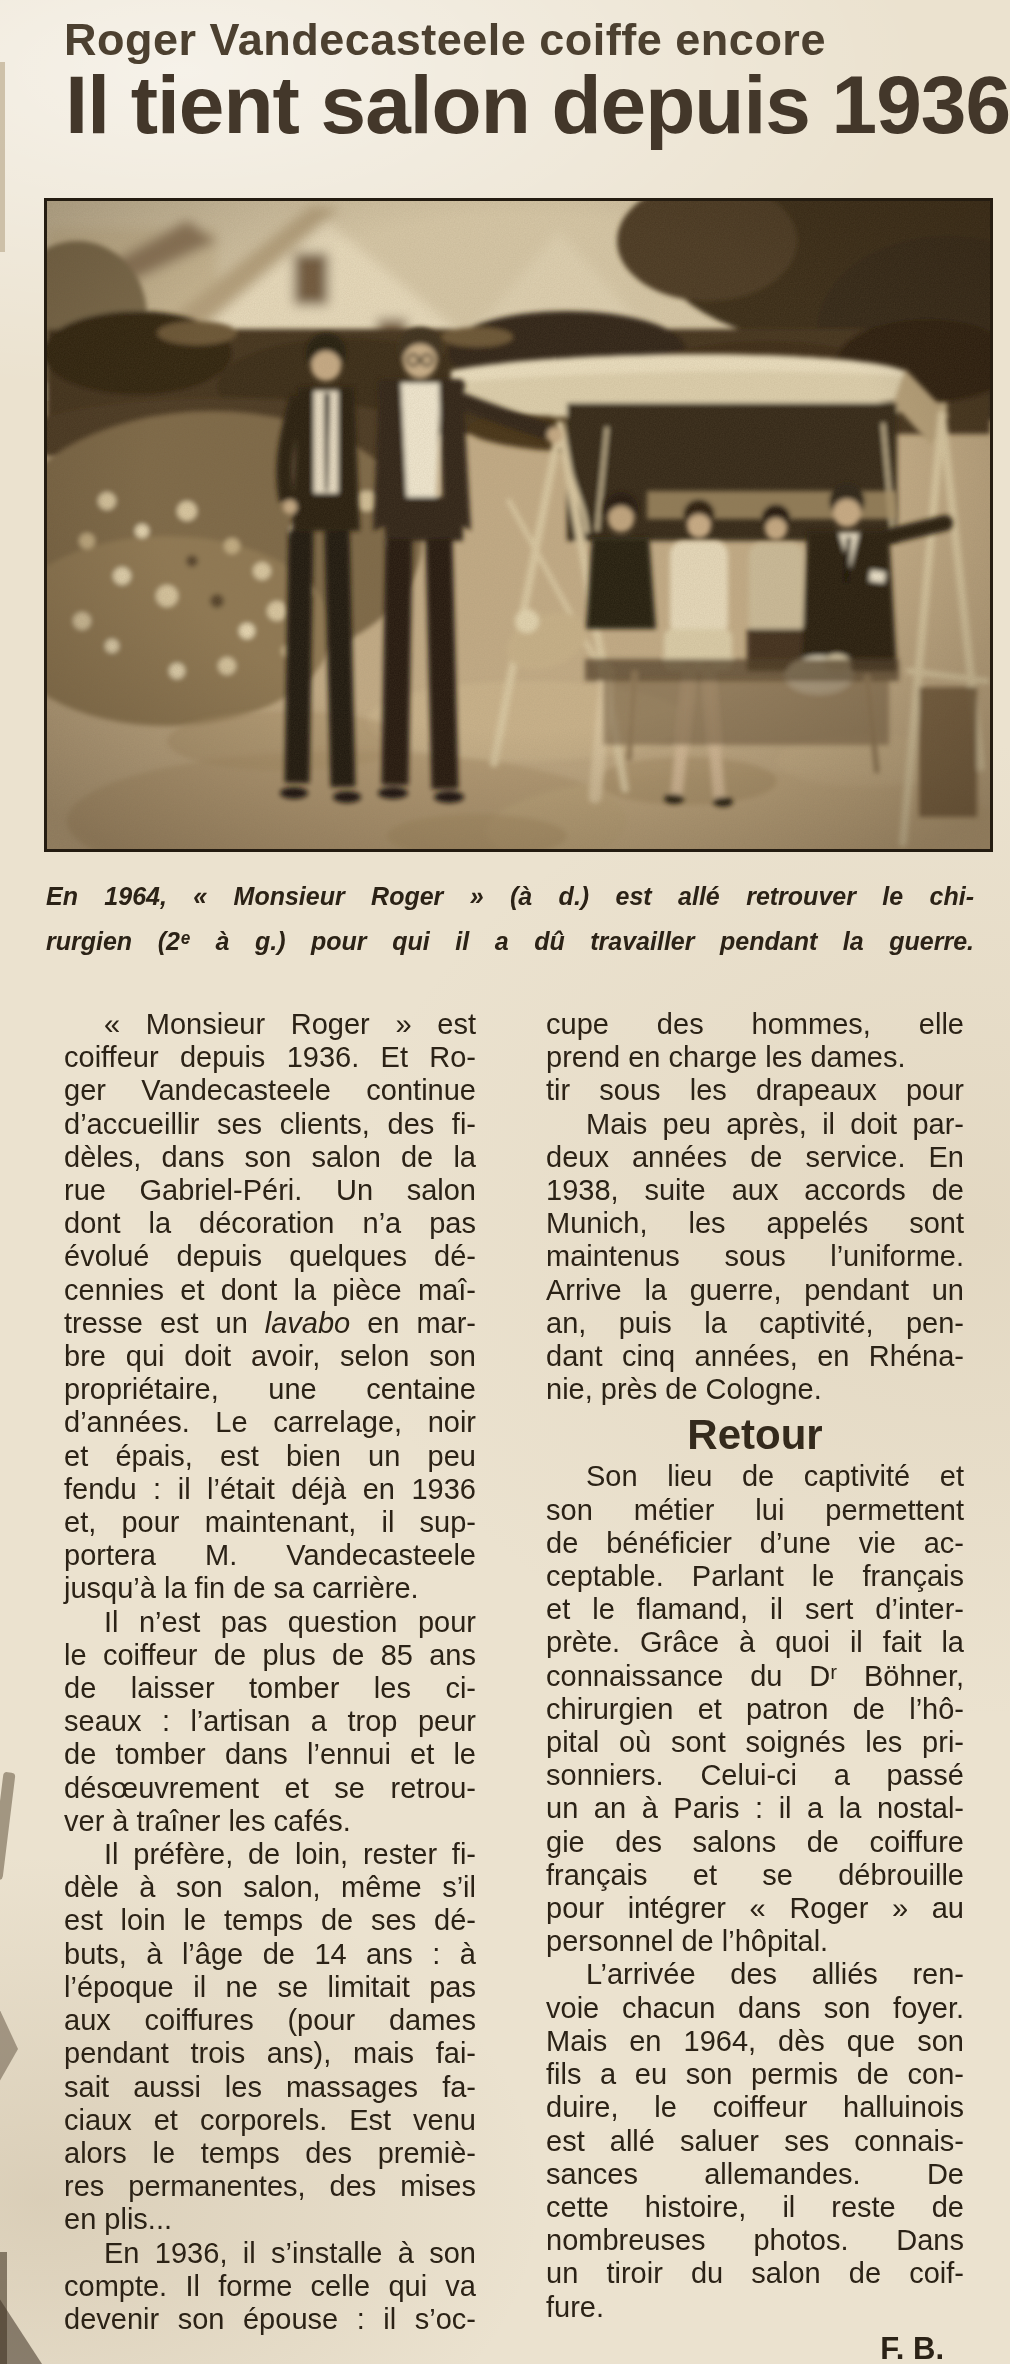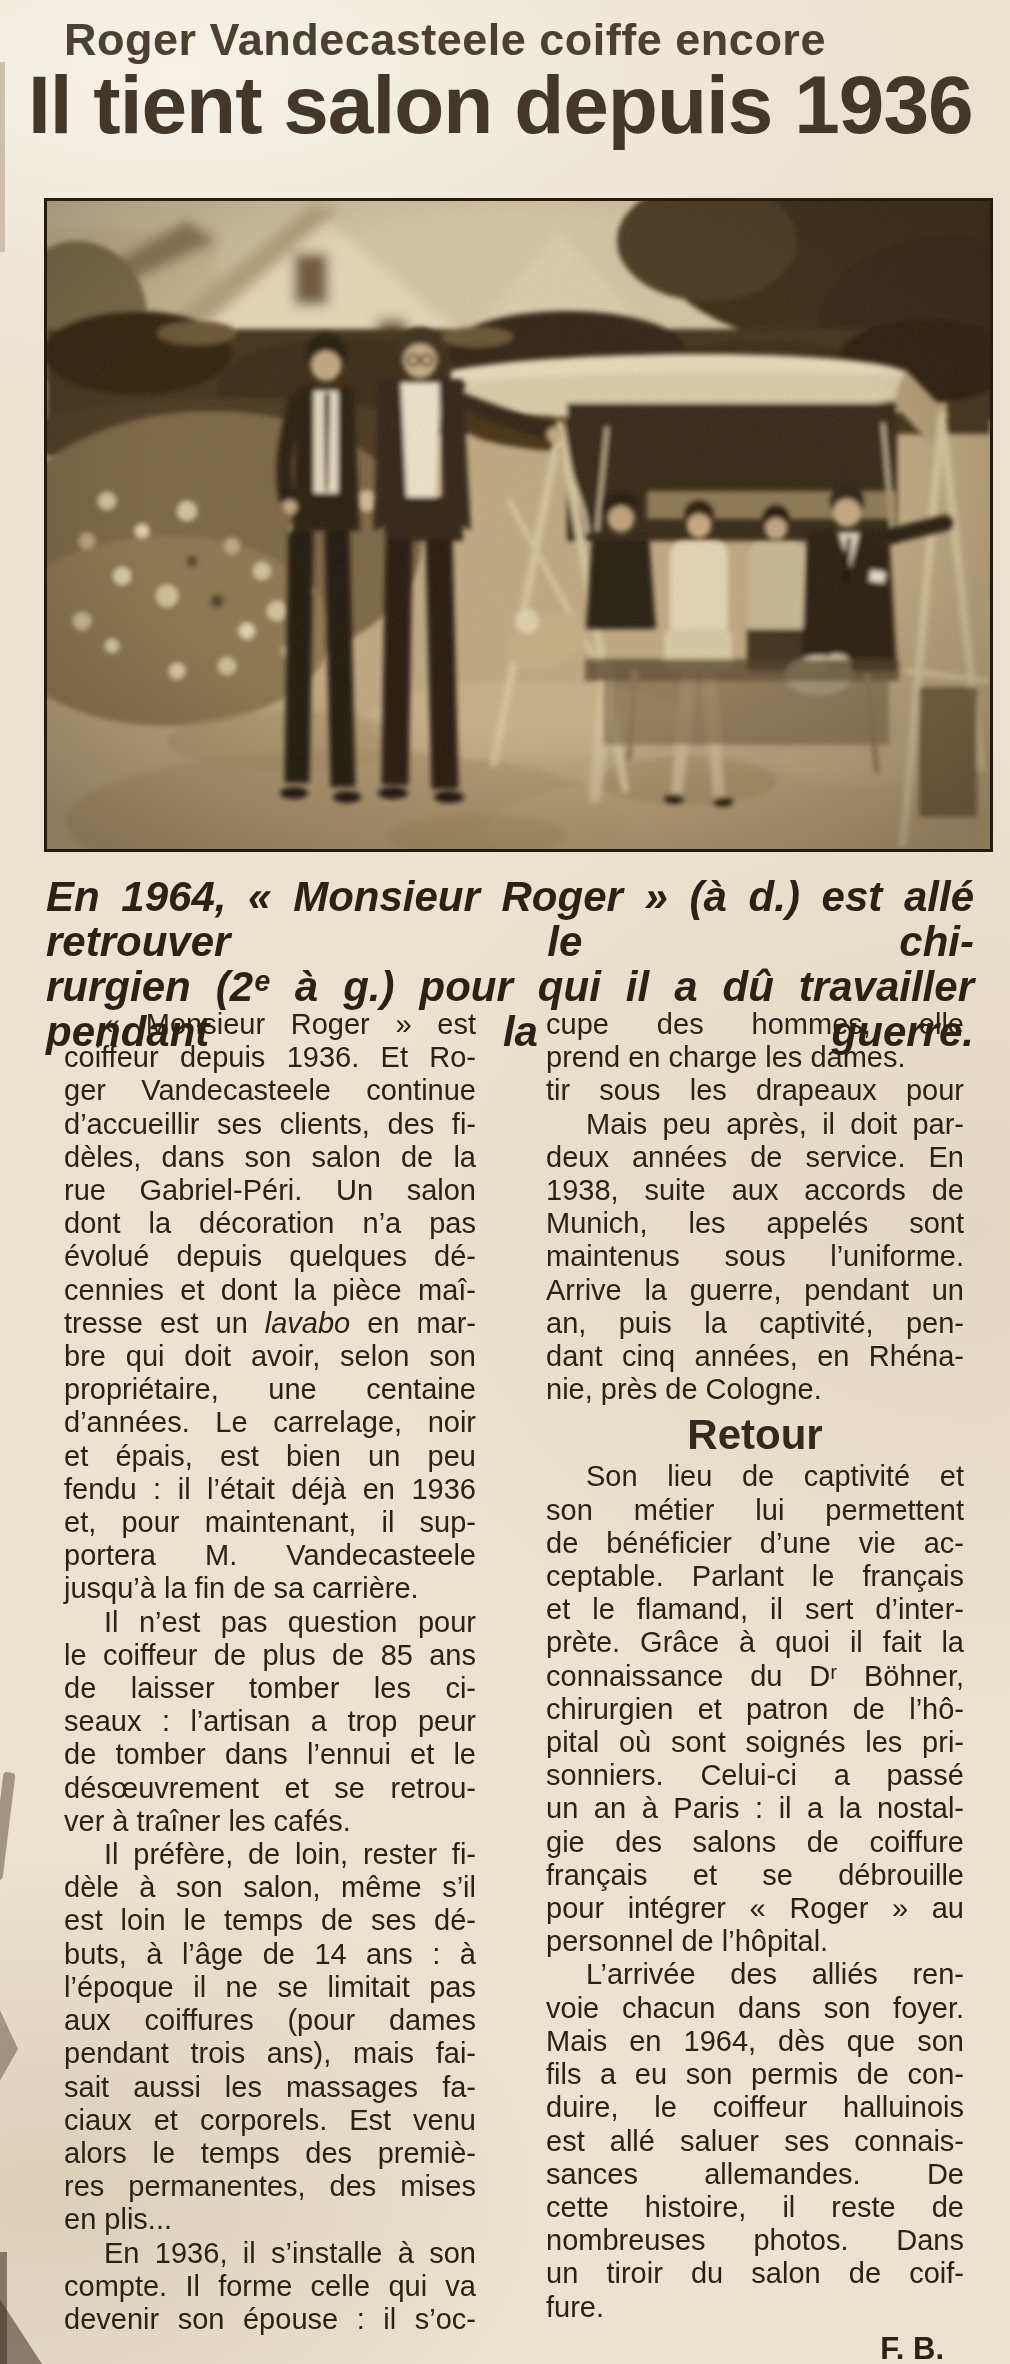--- a/index.html
+++ b/index.html
@@ -15,34 +15,34 @@
       radial-gradient(760px 520px at 4% 93%, rgba(158,137,102,.22), rgba(158,137,102,0) 66%),
       #ebe2cf;
   }
   .kicker{
     position:absolute;top:14px;left:0;width:890px;
     text-align:center;font-weight:bold;font-size:45px;letter-spacing:.5px;
     color:#4c4030;
   }
   .headline{
     position:absolute;top:60px;left:28px;width:982px;
-    text-align:left;font-weight:bold;font-size:82px;letter-spacing:-1px;
+    text-align:right;font-weight:bold;font-size:82px;letter-spacing:-1px;
     color:#43372a;line-height:1.1;
   }
   .photo{
     position:absolute;top:198px;left:44px;
     width:943px;height:648px;
     border:3px solid #241c11;
     background:#c9b28b;
   }
   .photo svg{display:block;}
   .caption{position:absolute;top:874px;left:46px;width:928px;color:#262017;}
   .caption .line{
     font-style:italic;font-weight:bold;
-    font-size:42px;line-height:45px;
+    font-size:25px;line-height:45px;
     text-align:justify;text-align-last:justify;
   }
   .columns{position:absolute;top:1008px;left:0;width:1010px;}
   .col{position:absolute;top:0;}
   .col-left{left:64px;width:412px;}
   .col-right{left:546px;width:418px;}
   .line{
     font-size:29px;line-height:33.2px;
     text-align:justify;text-align-last:justify;
     color:#2b2216;

